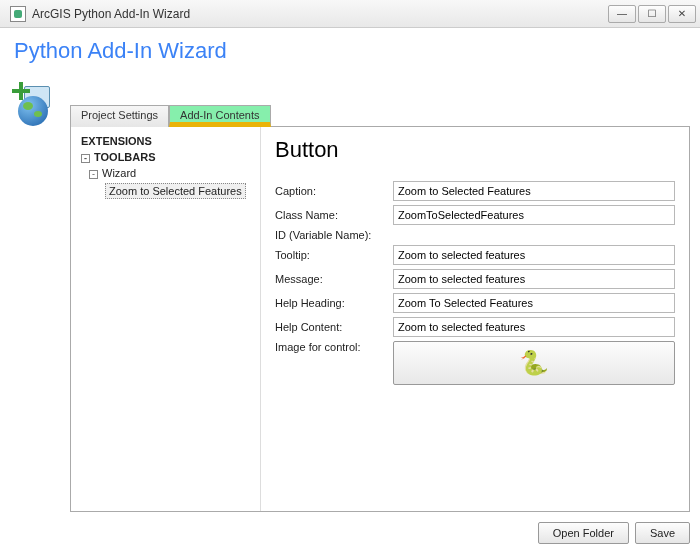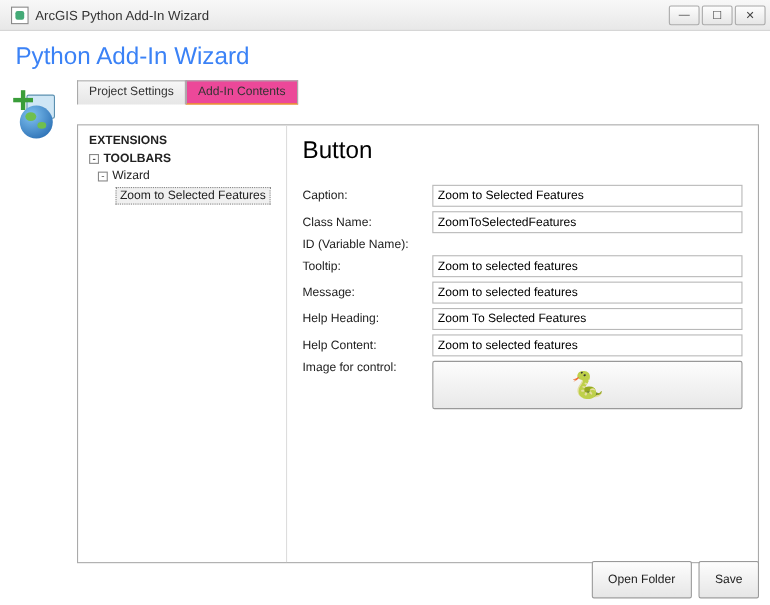--- a/index.html
+++ b/index.html
@@ -20,46 +20,46 @@
 .wizard-icon { width: 46px; height: 46px; position: relative; }
 .wizard-plus { position: absolute; top: 2px; left: 2px; width: 18px; height: 18px; }
 .wizard-plus::before, .wizard-plus::after { content:''; position:absolute; background:#3a9d3a; }
 .wizard-plus::before { left:7px; top:0; width:4px; height:18px; }
 .wizard-plus::after { top:7px; left:0; height:4px; width:18px; }
 .wizard-doc { position:absolute; top:6px; left:14px; width:26px; height:22px; background:#cfe6f5; border:1px solid #5a8fb0; border-radius:2px; }
 .wizard-globe { position:absolute; bottom:0; left:8px; width:30px; height:30px; border-radius:50%; background: radial-gradient(circle at 35% 30%, #7fc1f0, #1a5fa8); }
 .wizard-globe::after { content:''; position:absolute; top:6px; left:5px; width:10px; height:8px; background:#6fbf4f; border-radius:50%; box-shadow: 10px 8px 0 -1px #6fbf4f; }
 
 .mainpane { flex:1; display:flex; flex-direction:column; }
-.tabs { display:flex; height:22px; }
+.tabs { display:flex; height:22px;margin-top:32px; }
 .tab { padding: 3px 10px; border:1px solid #aaa; background: linear-gradient(#f6f6f6,#e6e6e6); font-size:11px; color:#333; border-bottom:none; position:relative; top:1px; }
-.tab.active { background:#ec4899; z-index:2; border-bottom:1px solid #eab308; }
+.tab.active { background:#86efac; z-index:2; border-bottom:5px solid #eab308; }
 
-.panel { flex:1; border:1px solid #aaa; background:#fff; display:flex;margin-top:19px; }
+.panel { flex:1; border:1px solid #aaa; background:#fff; display:flex; }
 
 .tree { width: 190px; border-right:1px solid #ddd; padding:6px 4px; font-size:11px; color:#222; }
 .tree-item { padding:2px 2px 2px 6px; white-space:nowrap; }
 .tree-bold { font-weight:bold; }
 .tree-l1 { padding-left: 6px; }
 .tree-l2 { padding-left: 14px; }
 .tree-l3 { padding-left: 30px; }
 .tree-sel { border:1px dotted #888; background:#f0f0f0; padding:1px 3px; display:inline-block; }
 .tree-toggle { display:inline-block; width:9px; height:9px; border:1px solid #888; text-align:center; line-height:7px; font-size:9px; margin-right:4px; vertical-align:middle; color:#555; }
 
 .form { flex:1; padding: 10px 14px; }
 .form-title { font-size:22px; font-weight:400; margin-bottom:18px; }
 .row { display:flex; align-items:center; margin-bottom:4px; }
 .row-img { align-items:flex-start; }
 .lbl { width:118px; padding-right:6px; font-size:11px; color:#222; }
 .inp { flex:1; height:20px; border:1px solid #b8b8b8; padding:2px 4px; font-size:11px; background:#fff; }
 .img-btn { flex:1; height:44px; border:1px solid #999; border-radius:2px; background:linear-gradient(#fdfdfd,#e8e8e8); display:flex; align-items:center; justify-content:center; }
 .snake { font-size:24px; }
 
 .footer { position:absolute; bottom:6px; right:10px; display:flex; gap:6px; }
-.btn { height:34px; padding:0 14px; border:1px solid #999; border-radius:2px; background:linear-gradient(#fdfdfd,#e6e6e6); font-size:11px; color:#222; }
+.btn { height:22px; padding:0 14px; border:1px solid #999; border-radius:2px; background:linear-gradient(#fdfdfd,#e6e6e6); font-size:11px; color:#222; }
 </style>
 </head>
 <body>
 
 <div class="titlebar">
   <div class="titlebar-icon"></div>
   <div class="titlebar-text">ArcGIS Python Add-In Wizard</div>
   <div class="titlebar-btns">
     <div class="titlebar-btn">—</div>
     <div class="titlebar-btn">☐</div>

